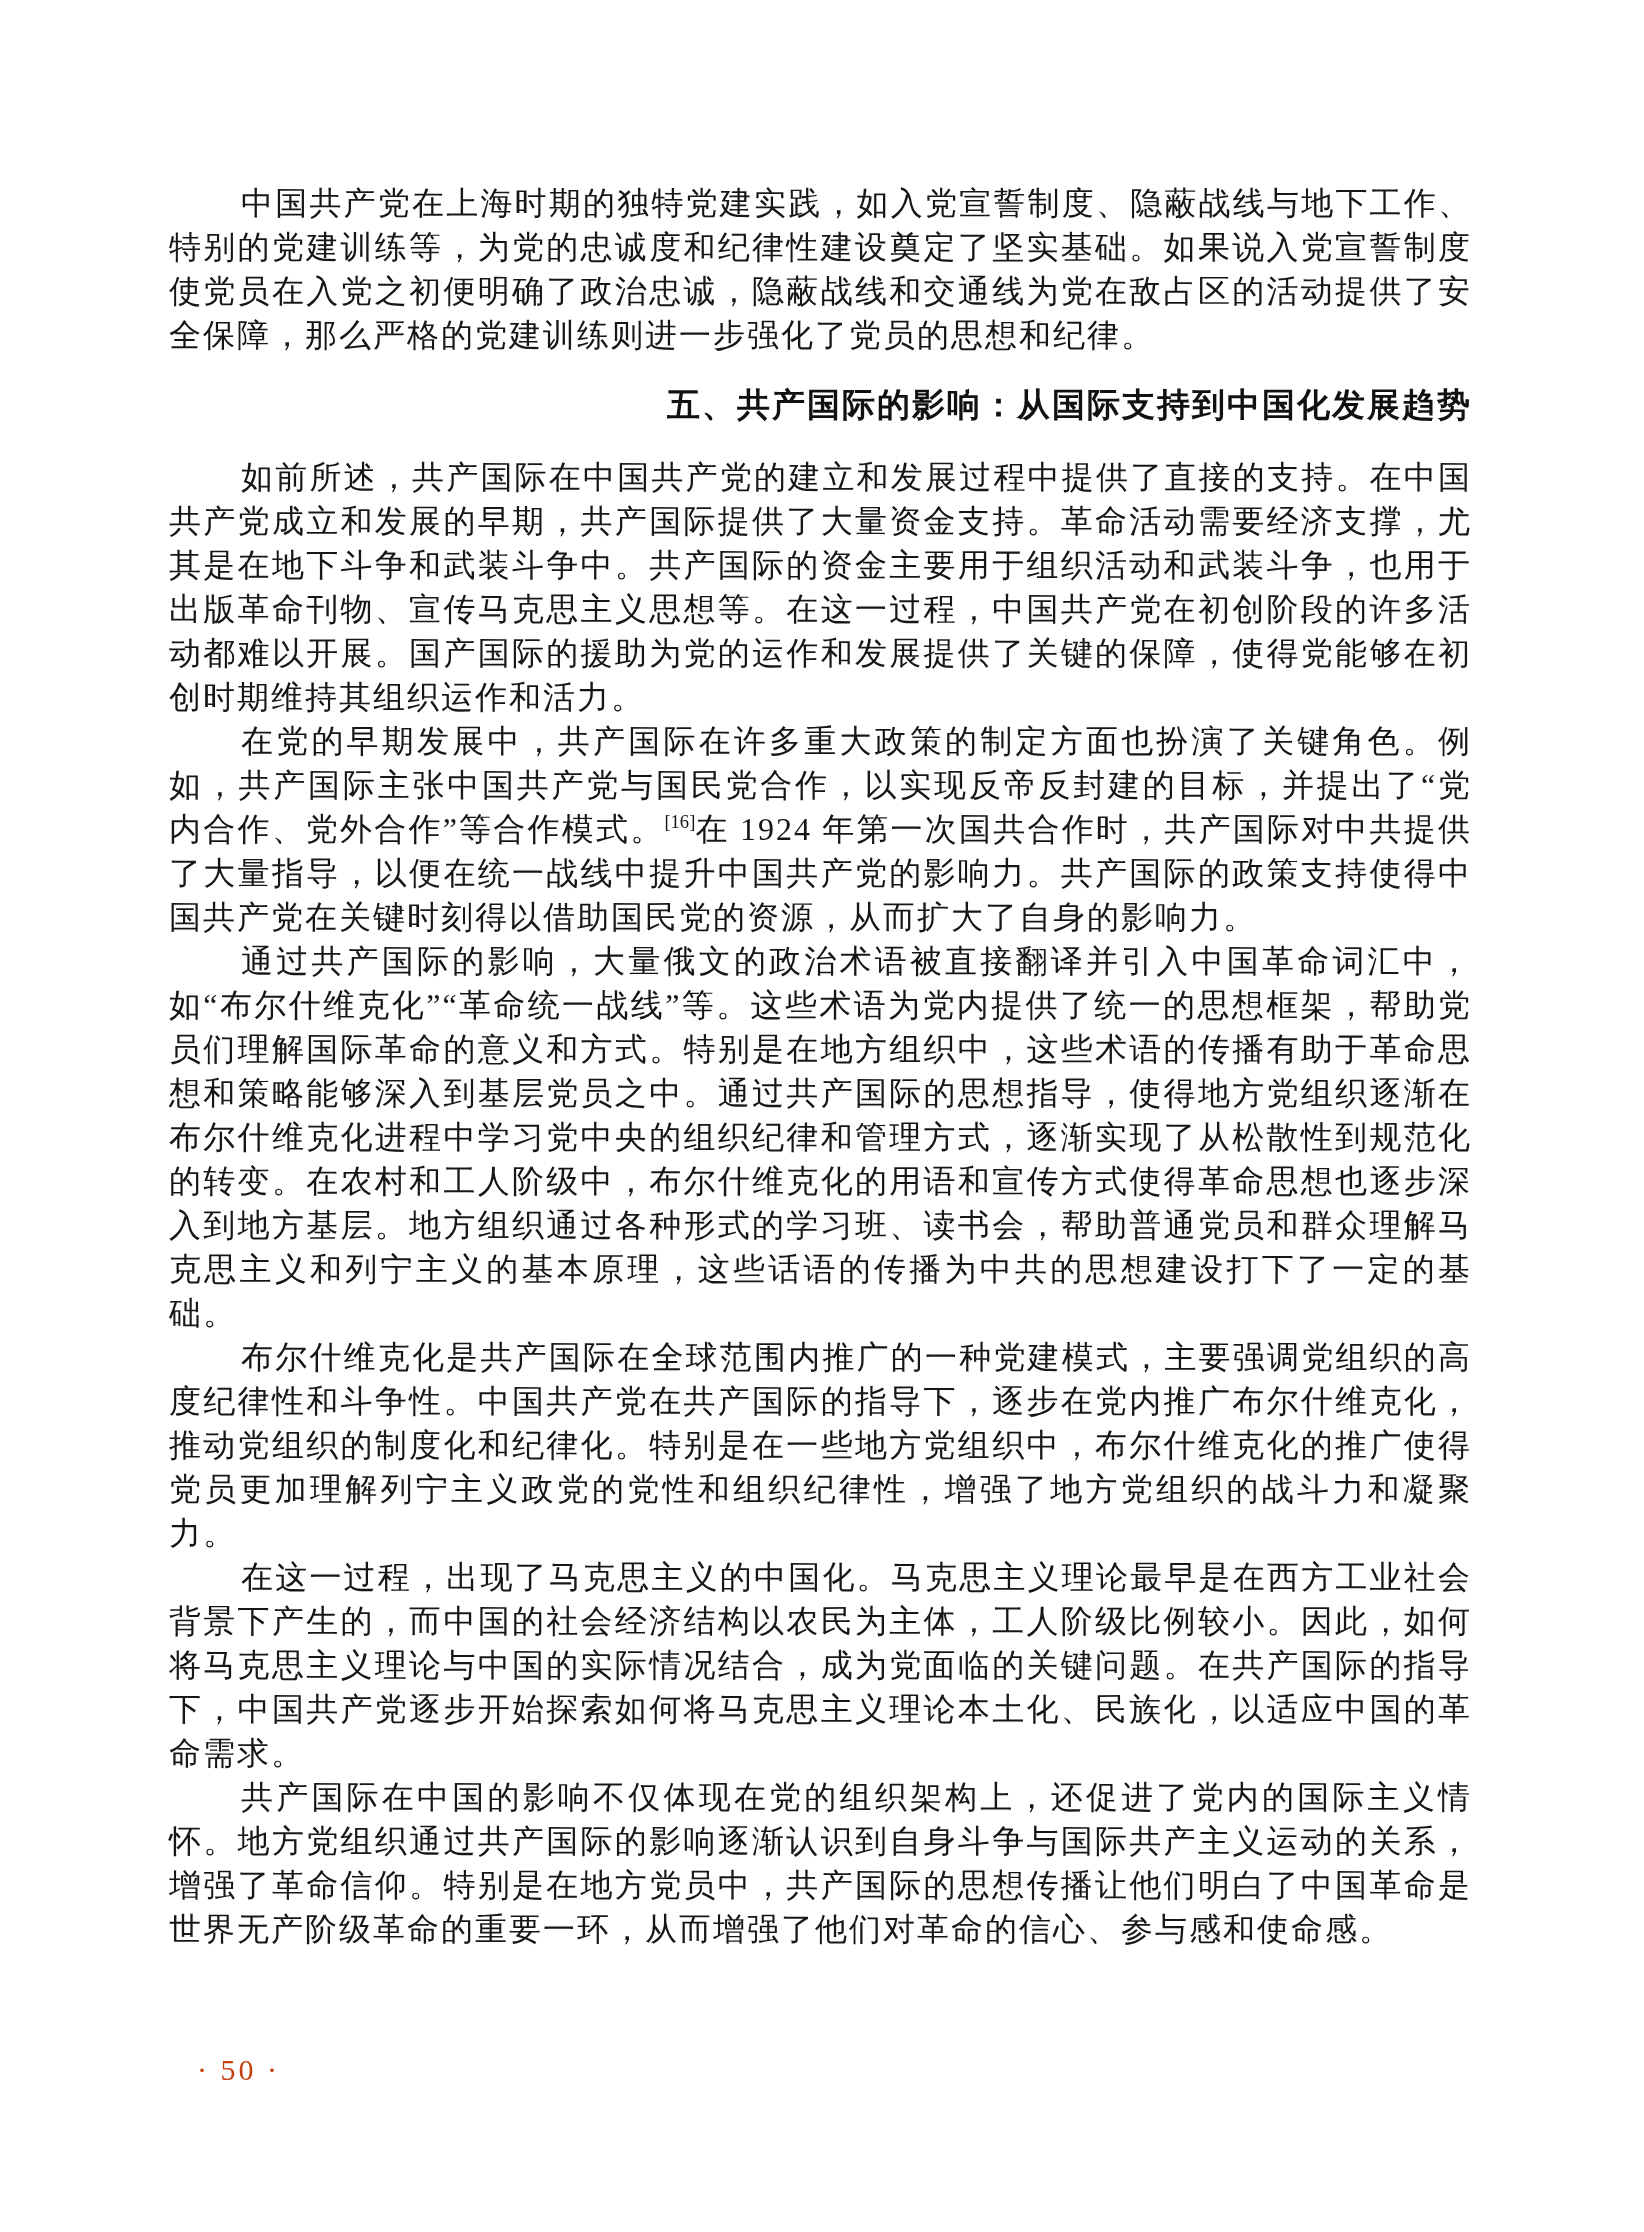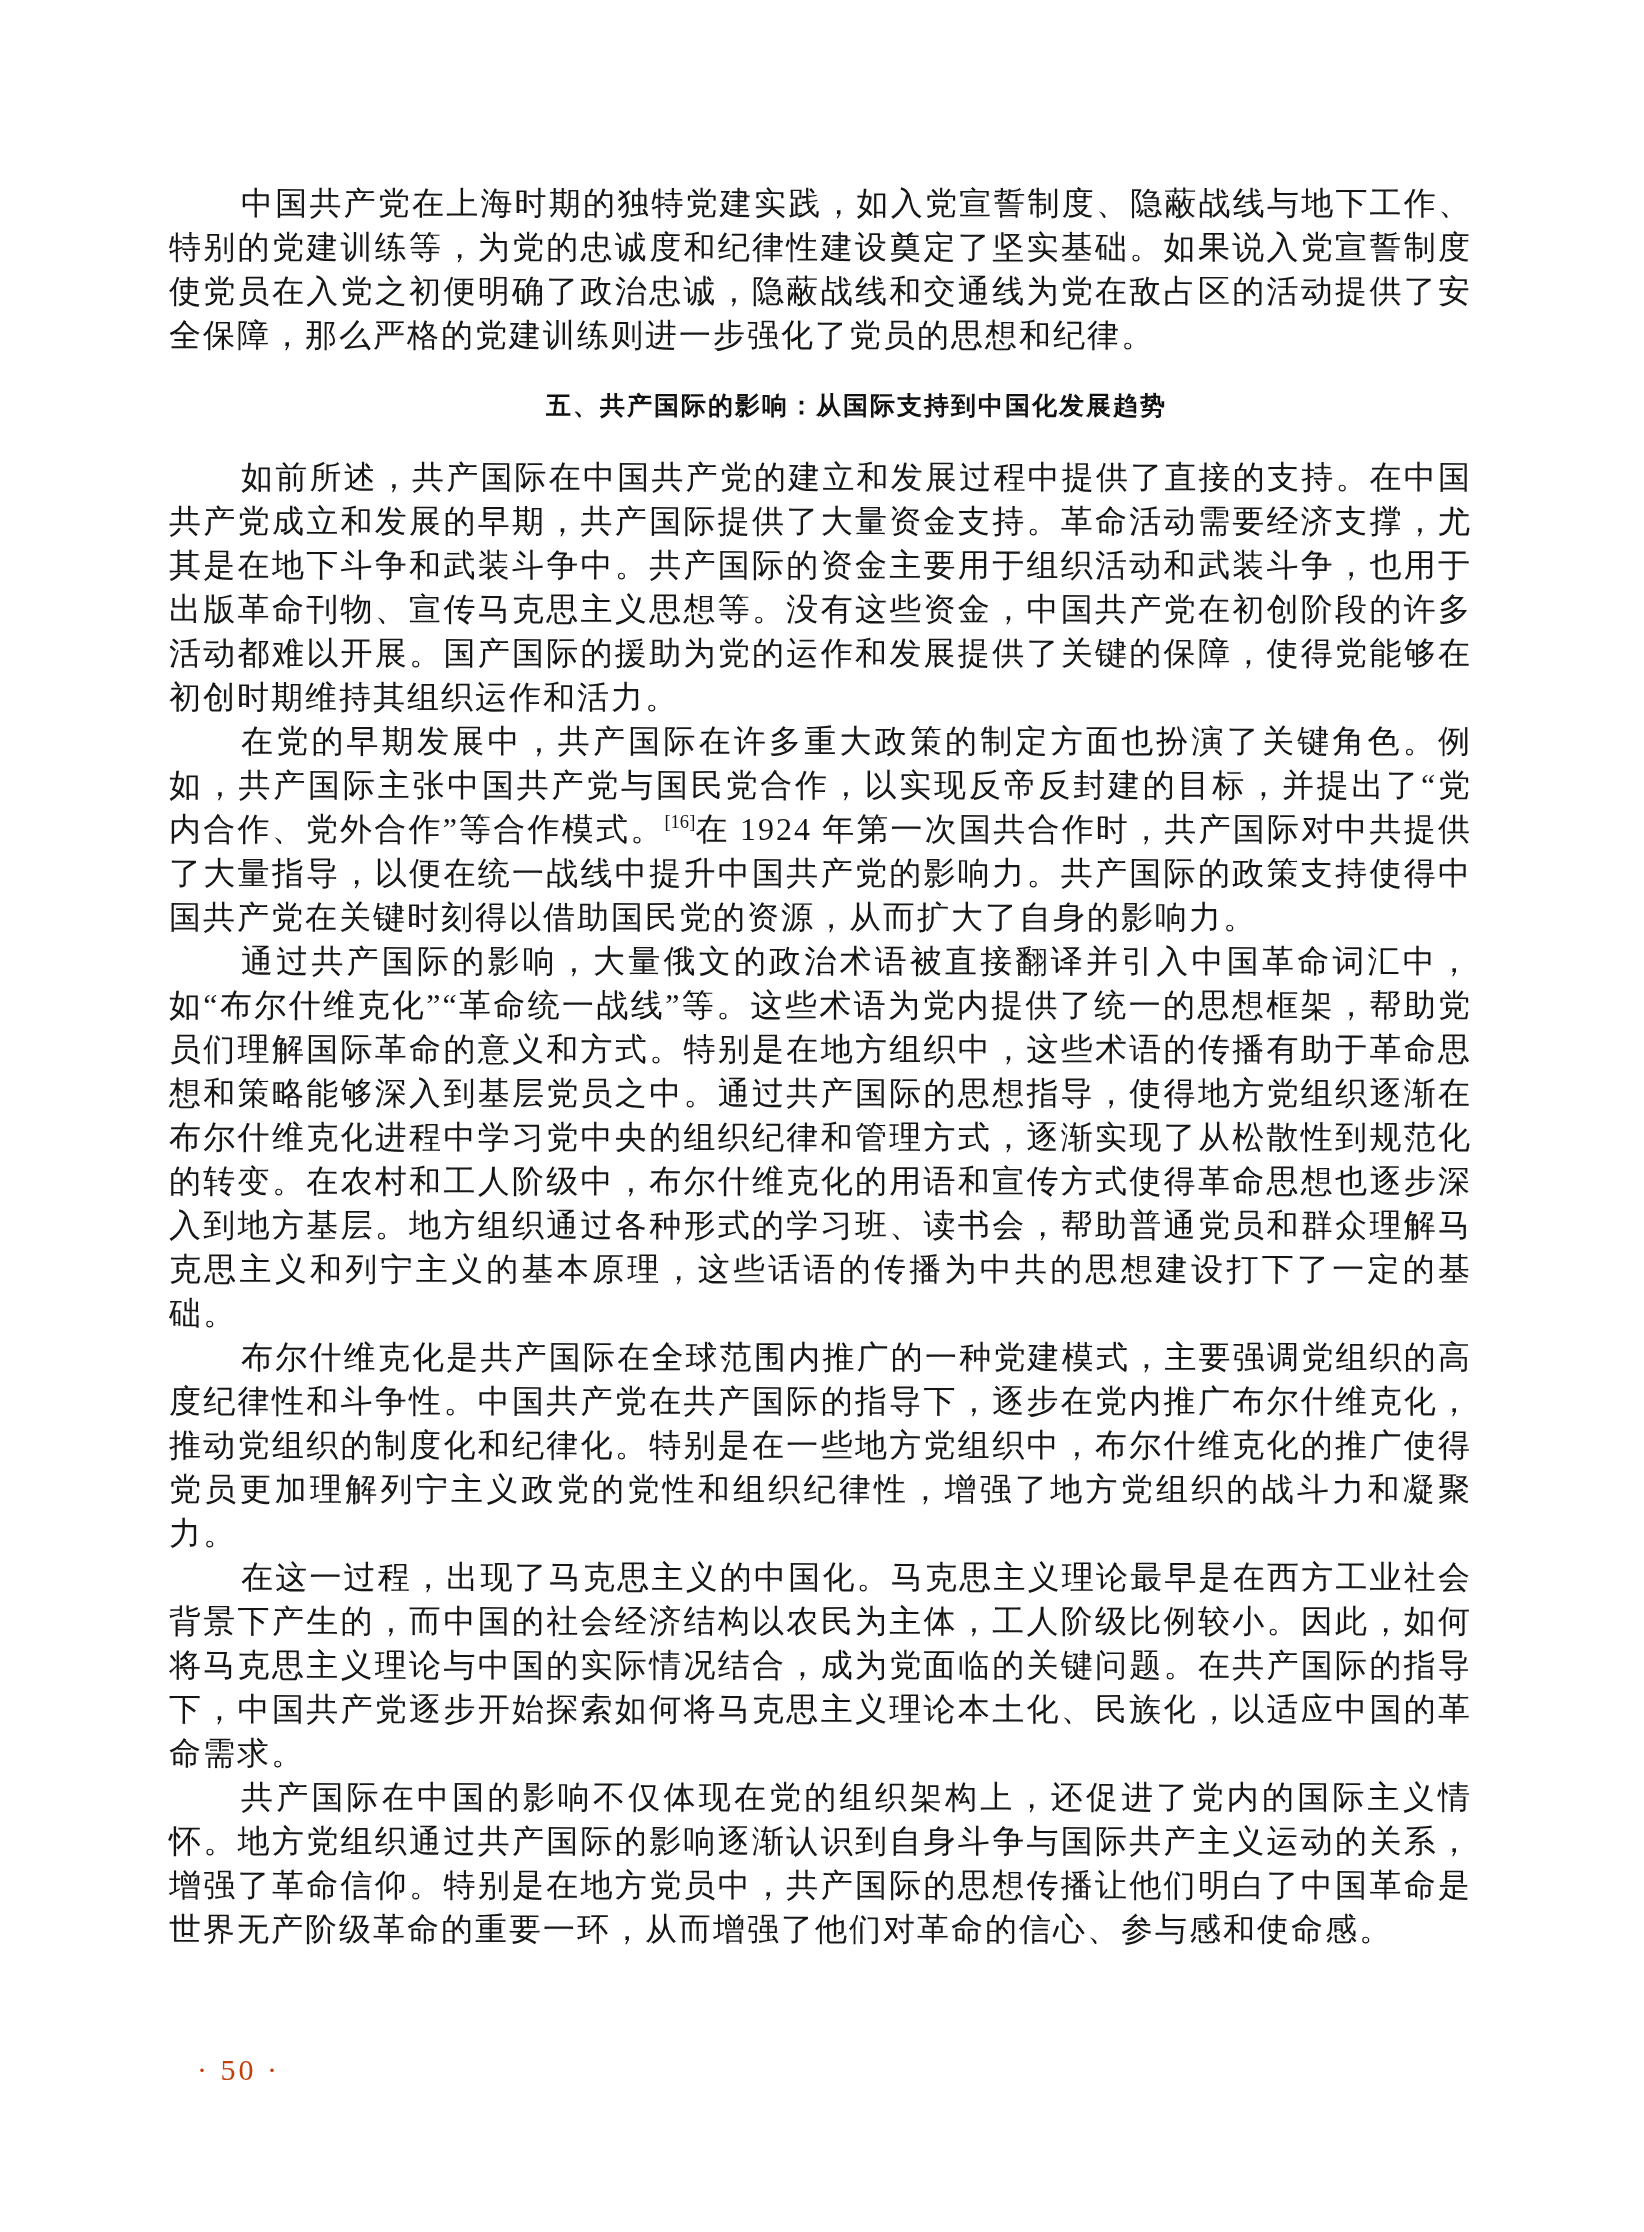--- a/index.html
+++ b/index.html
@@ -27,26 +27,26 @@
     color: #161616;
     text-align: justify;
   }
   .para {
     margin: 0;
     text-indent: 72px;
   }
   .section-heading {
     font-family: "Liberation Sans", "DejaVu Sans", sans-serif;
     font-weight: bold;
-    font-size: 25px;
+    font-size: 33px;
     line-height: 44px;
     letter-spacing: 2px;
     margin: 26px 0 28px 0;
     text-indent: 72px;
-    text-align: center;
+    text-align: right;
     color: #111111;
   }
   .footnote-ref {
     font-size: 0.58em;
     vertical-align: super;
     line-height: 0;
     letter-spacing: 0;
   }
   .page-number {
     position: absolute;
@@ -62,21 +62,21 @@
 </head>
 <body>
 
 <div class="page">
   <div class="text-block">
 
     <p class="para">中国共产党在上海时期的独特党建实践，如入党宣誓制度、隐蔽战线与地下工作、特别的党建训练等，为党的忠诚度和纪律性建设奠定了坚实基础。如果说入党宣誓制度使党员在入党之初便明确了政治忠诚，隐蔽战线和交通线为党在敌占区的活动提供了安全保障，那么严格的党建训练则进一步强化了党员的思想和纪律。</p>
 
     <h2 class="section-heading">五、共产国际的影响：从国际支持到中国化发展趋势</h2>
 
-    <p class="para">如前所述，共产国际在中国共产党的建立和发展过程中提供了直接的支持。在中国共产党成立和发展的早期，共产国际提供了大量资金支持。革命活动需要经济支撑，尤其是在地下斗争和武装斗争中。共产国际的资金主要用于组织活动和武装斗争，也用于出版革命刊物、宣传马克思主义思想等。没有这些资金，中国共产党在初创阶段的许多活动都难以开展。国产国际的援助为党的运作和发展提供了关键的保障，使得党能够在初创时期维持其组织运作和活力。</p>
+    <p class="para">如前所述，共产国际在中国共产党的建立和发展过程中提供了直接的支持。在中国共产党成立和发展的早期，共产国际提供了大量资金支持。革命活动需要经济支撑，尤其是在地下斗争和武装斗争中。共产国际的资金主要用于组织活动和武装斗争，也用于出版革命刊物、宣传马克思主义思想等。在这一过程，中国共产党在初创阶段的许多活动都难以开展。国产国际的援助为党的运作和发展提供了关键的保障，使得党能够在初创时期维持其组织运作和活力。</p>
 
 
     <p class="para"><span>在党的早期发展中，共产国际在许多重大政策的制定方面也扮演了关键角色。例如，共产国际主张中国共产党与国民党合作，以实现反帝反封建的目标，并提出了“党内合作、党外合作”等合作模式。</span><sup class="footnote-ref">[16]</sup><span>在 1924 年第一次国共合作时，共产国际对中共提供了大量指导，以便在统一战线中提升中国共产党的影响力。共产国际的政策支持使得中国共产党在关键时刻得以借助国民党的资源，从而扩大了自身的影响力。</span></p>
 
     <p class="para">通过共产国际的影响，大量俄文的政治术语被直接翻译并引入中国革命词汇中，如“布尔什维克化”“革命统一战线”等。这些术语为党内提供了统一的思想框架，帮助党员们理解国际革命的意义和方式。特别是在地方组织中，这些术语的传播有助于革命思想和策略能够深入到基层党员之中。通过共产国际的思想指导，使得地方党组织逐渐在布尔什维克化进程中学习党中央的组织纪律和管理方式，逐渐实现了从松散性到规范化的转变。在农村和工人阶级中，布尔什维克化的用语和宣传方式使得革命思想也逐步深入到地方基层。地方组织通过各种形式的学习班、读书会，帮助普通党员和群众理解马克思主义和列宁主义的基本原理，这些话语的传播为中共的思想建设打下了一定的基础。</p>
 
     <p class="para">布尔什维克化是共产国际在全球范围内推广的一种党建模式，主要强调党组织的高度纪律性和斗争性。中国共产党在共产国际的指导下，逐步在党内推广布尔什维克化，推动党组织的制度化和纪律化。特别是在一些地方党组织中，布尔什维克化的推广使得党员更加理解列宁主义政党的党性和组织纪律性，增强了地方党组织的战斗力和凝聚力。</p>
 
     <p class="para">在这一过程，出现了马克思主义的中国化。马克思主义理论最早是在西方工业社会背景下产生的，而中国的社会经济结构以农民为主体，工人阶级比例较小。因此，如何将马克思主义理论与中国的实际情况结合，成为党面临的关键问题。在共产国际的指导下，中国共产党逐步开始探索如何将马克思主义理论本土化、民族化，以适应中国的革命需求。</p>
 

